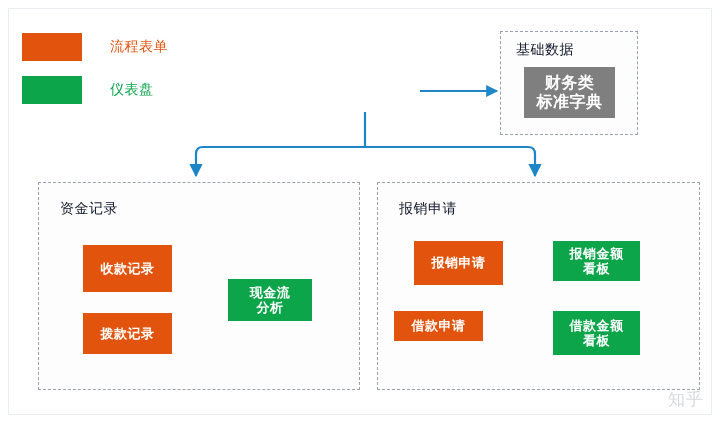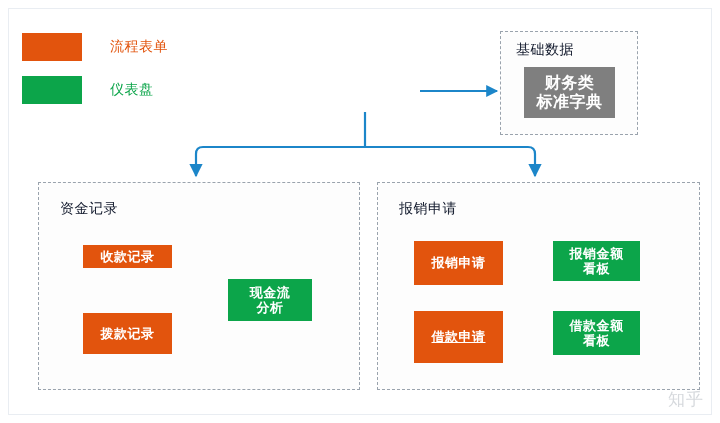--- a/index.html
+++ b/index.html
@@ -144,40 +144,40 @@
   <div class="group" style="left:500px; top:31px; width:138px; height:104px;"></div>
   <div class="group-title" style="left:516px; top:41px;">基础数据</div>
   <div class="node node-gray" style="left:524px; top:67px; width:91px; height:51px; flex-direction:column;">
     <span>财务类</span>
     <span>标准字典</span>
   </div>
 
   <div class="group" style="left:38px; top:182px; width:322px; height:208px;"></div>
   <div class="group-title" style="left:60px; top:200px;">资金记录</div>
 
-  <div class="node node-orange" style="left:83px; top:245px; width:89px; height:23px;">收款记录</div>
+  <div class="node node-orange" style="left:83px; top:245px; width:89px; height:47px;">收款记录</div>
 
   <div class="node node-green" style="left:228px; top:279px; width:84px; height:42px; flex-direction:column;">
     <span>现金流</span>
     <span>分析</span>
   </div>
 
   <div class="node node-orange" style="left:83px; top:313px; width:89px; height:41px;">拨款记录</div>
 
   <div class="group" style="left:377px; top:182px; width:323px; height:208px;"></div>
   <div class="group-title" style="left:399px; top:200px;">报销申请</div>
 
   <div class="node node-orange" style="left:414px; top:241px; width:89px; height:44px;">报销申请</div>
 
   <div class="node node-green" style="left:553px; top:241px; width:87px; height:40px; flex-direction:column;">
     <span>报销金额</span>
     <span>看板</span>
   </div>
 
-  <div class="node node-orange" style="left:414px; top:311px; width:89px; height:52px;text-decoration:underline;">借款申请</div>
+  <div class="node node-orange" style="left:394px; top:311px; width:89px; height:30px;">借款申请</div>
 
   <div class="node node-green" style="left:553px; top:311px; width:87px; height:44px; flex-direction:column;">
     <span>借款金额</span>
     <span>看板</span>
   </div>
 
   <div id="watermark">知乎</div>
 </div>
 
 </body></html>

